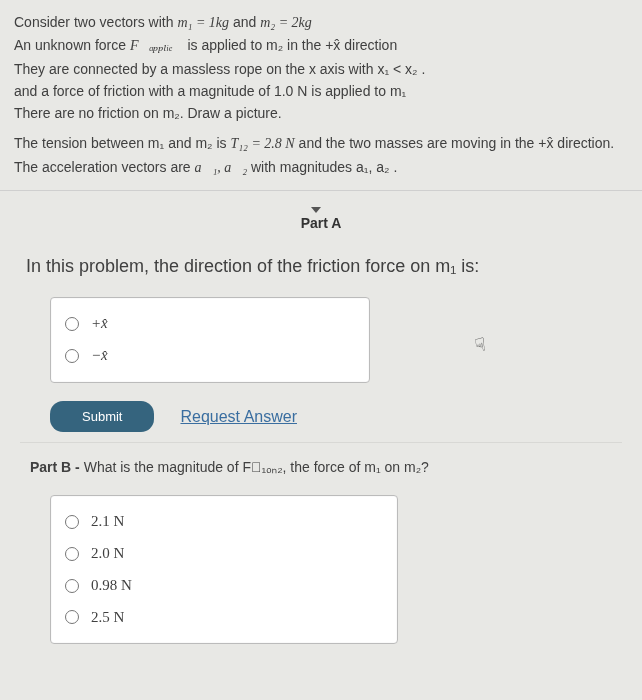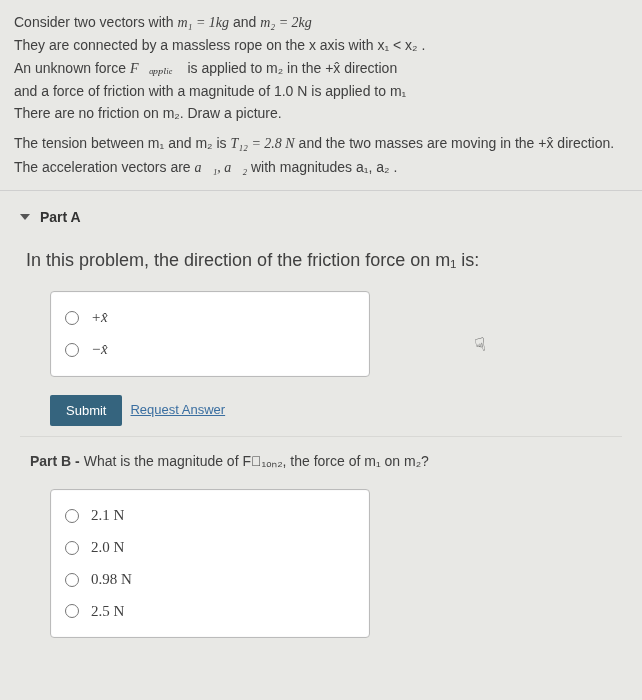--- a/index.html
+++ b/index.html
@@ -22,20 +22,21 @@
     padding: 16px 20px 10px 20px;
   }
   .part-heading {
     display: flex;
     align-items: center;
     font-weight: bold;
     color: #333;
     margin-bottom: 20px;
     cursor: pointer;
     font-size: 14px;
+    flex-direction: column;
   }
   .part-heading .caret {
     width: 0; height: 0;
     border-left: 5px solid transparent;
     border-right: 5px solid transparent;
     border-top: 6px solid #555;
     margin-right: 10px;
   }
   .question-text {
     margin: 0 0 18px 6px;
@@ -43,51 +44,51 @@
   }
   .choice-box {
     background: #ffffff;
     border: 1px solid #bbb;
     border-radius: 4px;
     width: 320px;
     margin-left: 30px;
     padding: 10px 14px;
     box-shadow: inset 0 0 0 1px rgba(0,0,0,0.02);
   }
-  .choice-box.wide { width: 320px; }
+  .choice-box.wide { width: 348px; }
   .choice-row {
     display: flex;
     align-items: center;
     padding: 5px 0;
     font-family: 'Times New Roman', serif;
     font-size: 15px;
   }
   .choice-row input[type=radio] {
     margin-right: 12px;
     width: 14px; height: 14px;
   }
   .btn-row {
     margin: 18px 0 10px 30px;
     display: flex;
     align-items: center;
   }
   .submit-btn {
     background: #35647e;
     color: #fff;
     border: none;
-    padding: 8px 16px;
+    padding: 8px 32px;
     font-size: 13px;
-    border-radius: 2px;
+    border-radius: 13px;
     cursor: pointer;
-    margin-right: 8px;
+    margin-right: 26px;
   }
   .request-link {
     color: #3a6ea0;
     text-decoration: underline;
-    font-size: 13px;
+    font-size: 16px;
     cursor: pointer;
   }
   .cursor-icon {
     position: absolute;
     left: 475px;
     top: 332px;
     font-size: 18px;
     color: #444;
     transform: rotate(-10deg);
   }
@@ -100,24 +101,24 @@
   }
   .partB-line .caret { margin-right:10px; }
 </style>
 </head>
 <body>
 
 <div class="problem-statement">
   <p>
     <span>Consider two vectors with </span><span class="mathit">m₁ = 1kg</span><span> and </span><span class="mathit">m₂ = 2kg</span>
   </p>
-  <p><span>They are connected by a massless rope on the x axis with x₁ &lt; x₂ .</span></p>
   <p>
     <span>An unknown force </span><span class="mathit">F⃗ₐₚₚₗᵢₑ𝒹</span><span> is applied to m₂ in the +x̂ direction</span>
   </p>
+  <p><span>They are connected by a massless rope on the x axis with x₁ &lt; x₂ .</span></p>
   <p><span>and a force of friction with a magnitude of 1.0 N is applied to m₁</span></p>
   <p><span>There are no friction on m₂. Draw a picture.</span></p>
   <p style="margin-top:10px">
     <span>The tension between m₁ and m₂ is </span><span class="mathit">T₁₂ = 2.8 N</span><span> and the two masses are moving in the +x̂ direction.</span>
   </p>
   <p>
     <span>The acceleration vectors are </span><span class="mathit">a⃗₁, a⃗₂</span><span> with magnitudes a₁, a₂ .</span>
   </p>
 </div>
 

